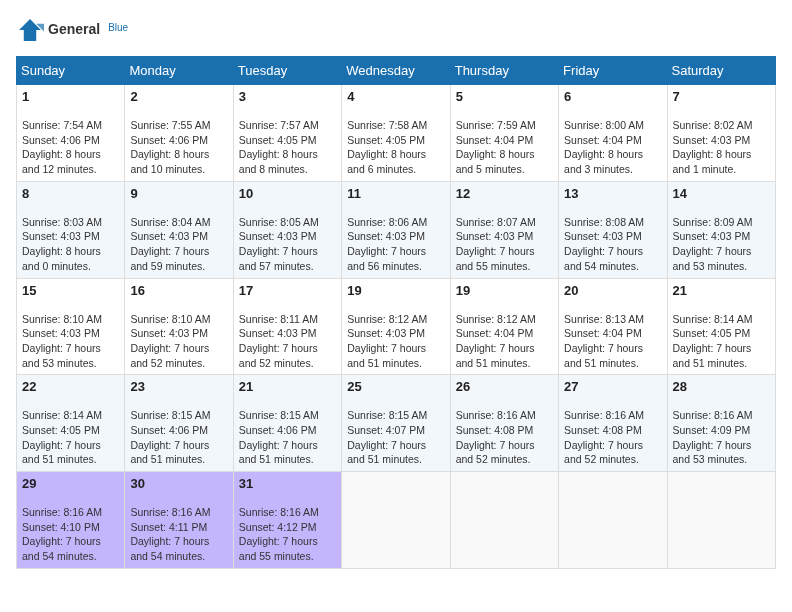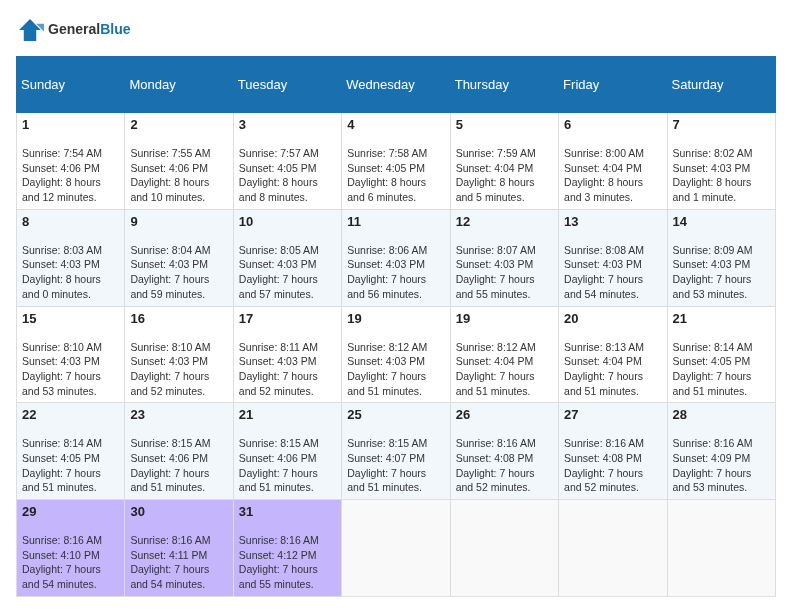--- a/index.html
+++ b/index.html
@@ -20,38 +20,38 @@
       display: flex;
       align-items: center;
       gap: 4px;
     }
     .logo-text {
       display: flex;
       flex-direction: row;
       line-height: 1.1;
     }
     .logo-general { font-size: 14px; font-weight: bold; color: #333; }
-    .logo-blue { font-size: 14px; font-weight: bold; color: #1a6faf; }
+    .logo-blue { font-size: 10px; font-weight: normal; color: #1a6faf; padding-left: 8px; }
     .logo-icon {
       width: 28px;
       height: 28px;
     }
     .title-block { text-align: right; }
     .month-title { font-size: 32px; font-weight: normal; color: #222; }
     .location { font-size: 14px; color: #555; margin-top: 2px; }
 
     .calendar {
       width: 100%;
       border-collapse: collapse;
       font-size: 11px;
     }
     .calendar th {
       background: #1a6faf;
       color: #fff;
-      padding: 20px 4px;
+      padding: 6px 4px;
       text-align: left;
       font-size: 13px;
       font-weight: normal;
       border: 1px solid #1a6faf;
     }
     .calendar td {
       border: 1px solid #ddd;
       vertical-align: top;
       padding: 4px 5px;
       background: #fff;

